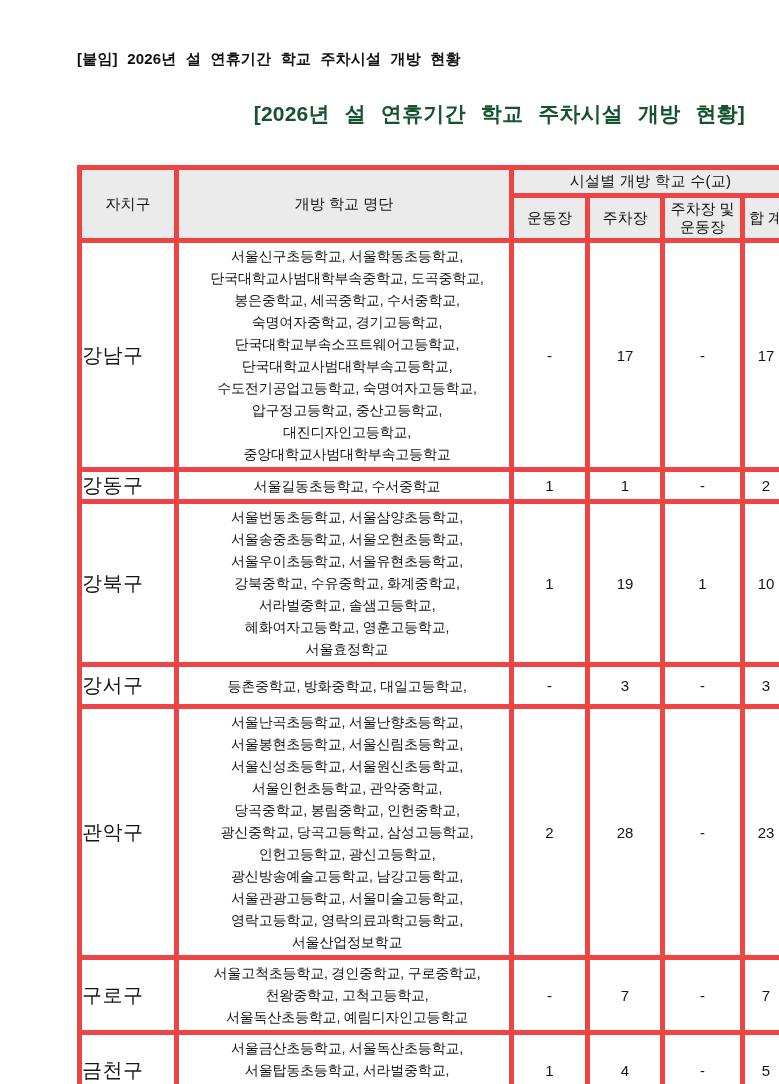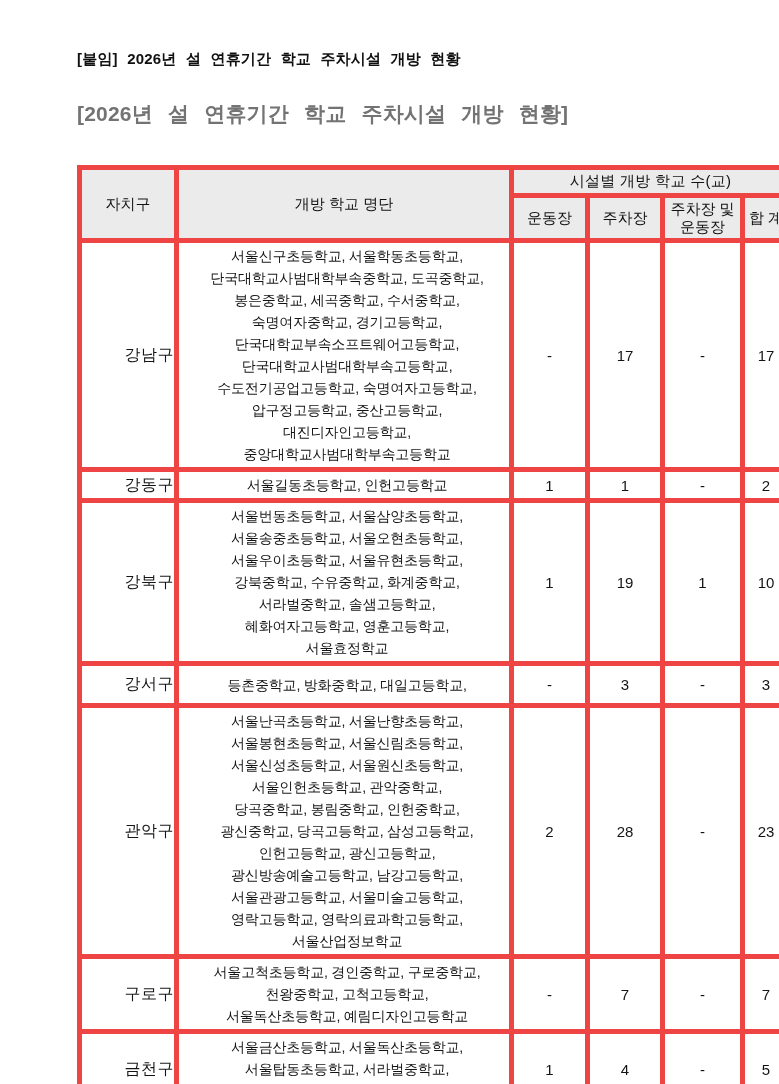--- a/index.html
+++ b/index.html
@@ -14,26 +14,26 @@
 
   .doc-label {
     font-size: 15px;
     font-weight: bold;
     word-spacing: 5px;
     letter-spacing: 0.2px;
     color: #101010;
   }
   .doc-title {
     margin-top: 31px;
-    text-align: left;
+    text-align: right;
     font-size: 21px;
     font-weight: bold;
     word-spacing: 9px;
     letter-spacing: 0.2px;
-    color: #737373;
+    color: #14532d;
   }
 
   .tbl-wrap { margin-top: 37px; width: 710px; }
   table {
     border-collapse: collapse;
     table-layout: fixed;
     width: 710px;
     border-left: 1px solid #7d7d7d;
     border-right: 1px solid #7d7d7d;
     border-top: 3px solid #1c1c1c;
@@ -56,22 +56,22 @@
     text-align: center;
     color: #111;
     padding: 2px 1px;
   }
   thead tr.h1 th { height: 24px; }
   thead tr.h2 th { height: 41px; line-height: 18px; }
   thead { border-bottom: 2px solid #3a3a3a; }
   th.group-head { height: 22px; letter-spacing: 0.3px; }
 
   td.district {
-    text-align: right;
-    font-size: 16px;
+    text-align: left;
+    font-size: 20px;
     letter-spacing: 0.5px;
   }
   td.schools {
     font-size: 14px;
     line-height: 22px;
     padding: 2px 4px 2px 10px;
     white-space: pre-line;
     text-align: center;
     letter-spacing: -0.2px;
   }
@@ -134,21 +134,21 @@
 압구정고등학교, 중산고등학교,
 대진디자인고등학교,
 중앙대학교사범대학부속고등학교</td>
           <td class="num">-</td>
           <td class="num">17</td>
           <td class="num">-</td>
           <td class="num">17</td>
         </tr>
         <tr class="row-gangdong">
           <td class="district">강동구</td>
-          <td class="schools">서울길동초등학교, 인헌고등학교</td>
+          <td class="schools">서울길동초등학교, 수서중학교</td>
           <td class="num">1</td>
           <td class="num">1</td>
           <td class="num">-</td>
           <td class="num">2</td>
         </tr>
         <tr>
           <td class="district">강북구</td>
           <td class="schools">서울번동초등학교, 서울삼양초등학교,
 서울송중초등학교, 서울오현초등학교,
 서울우이초등학교, 서울유현초등학교,

